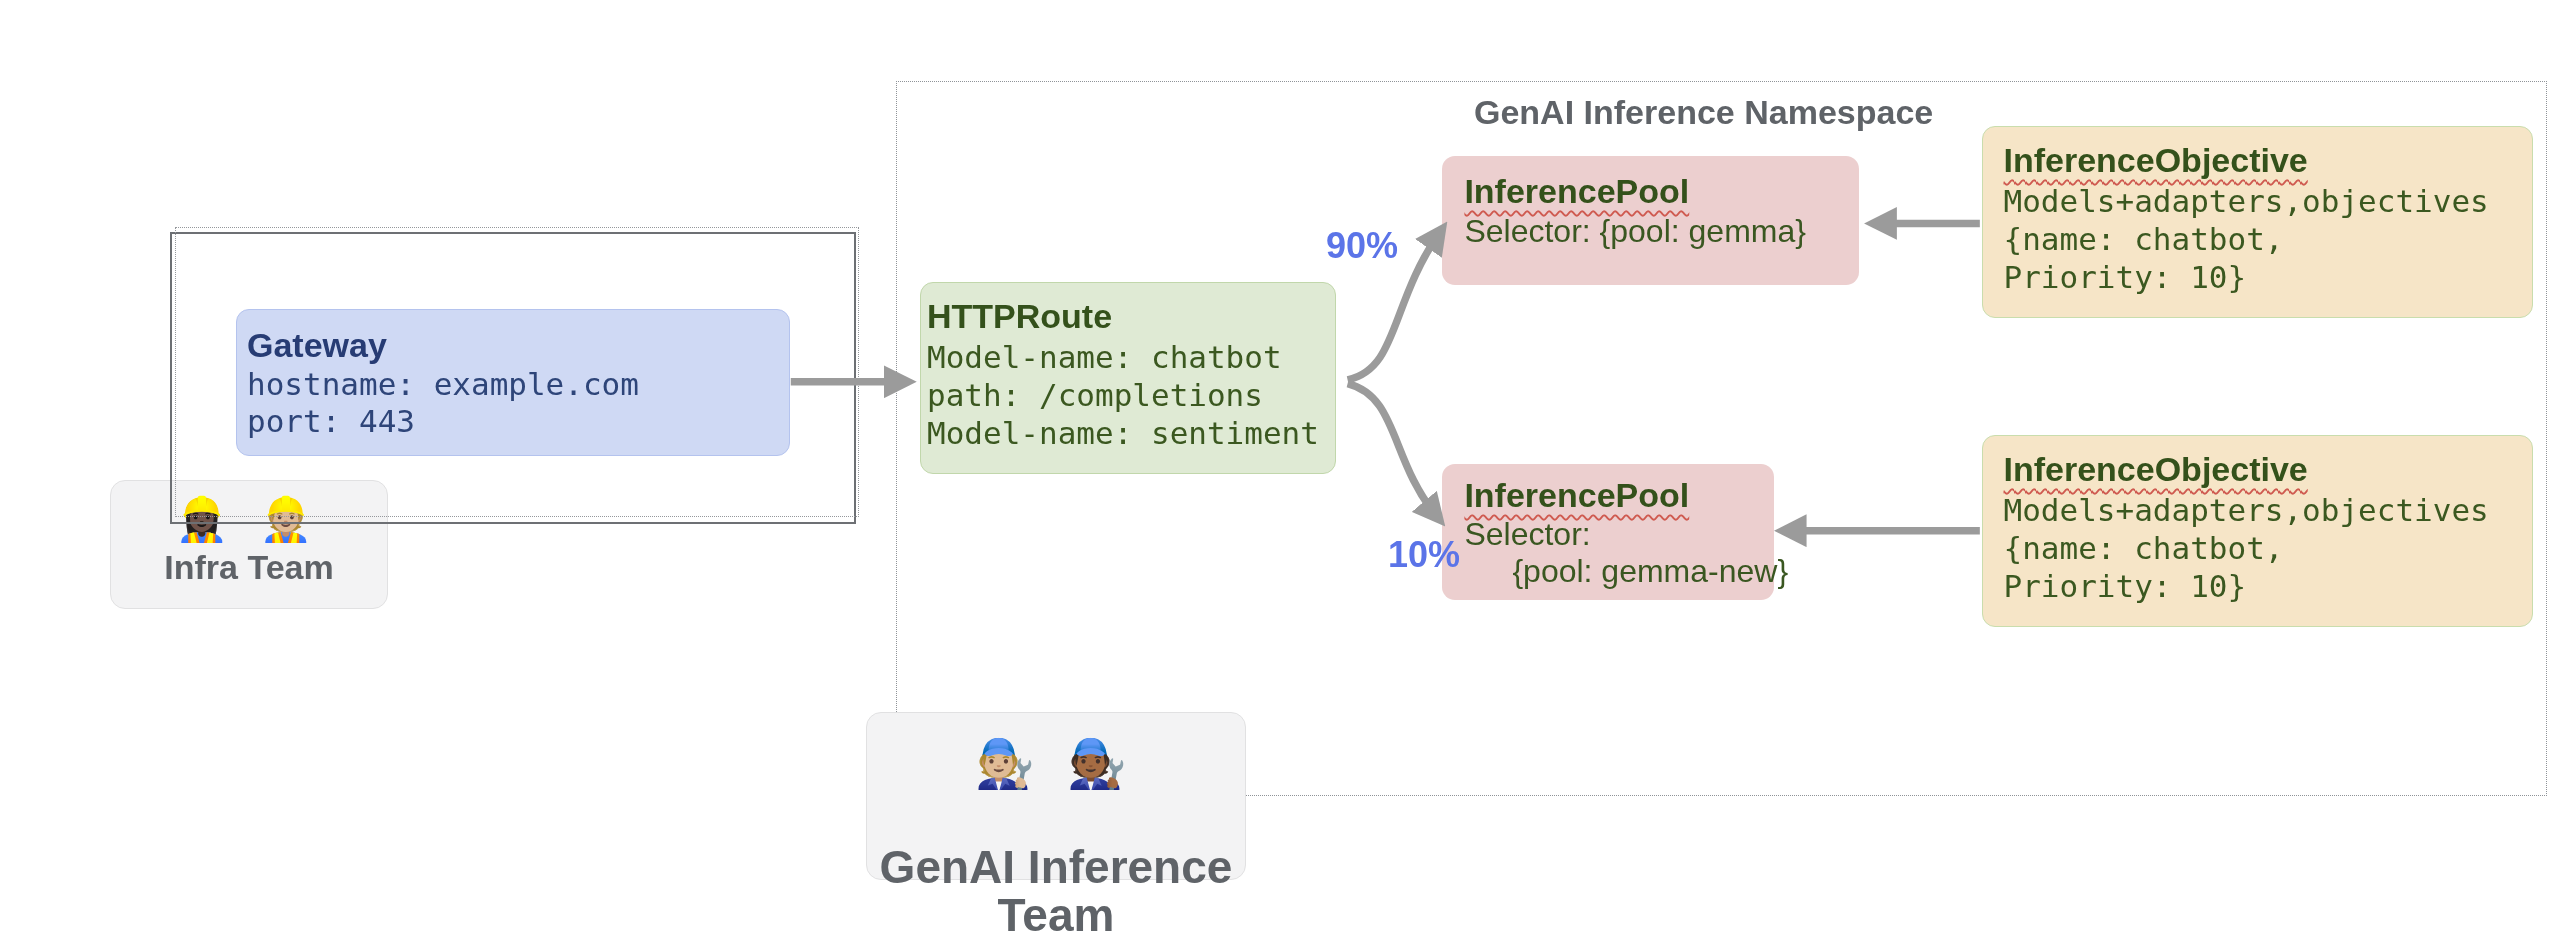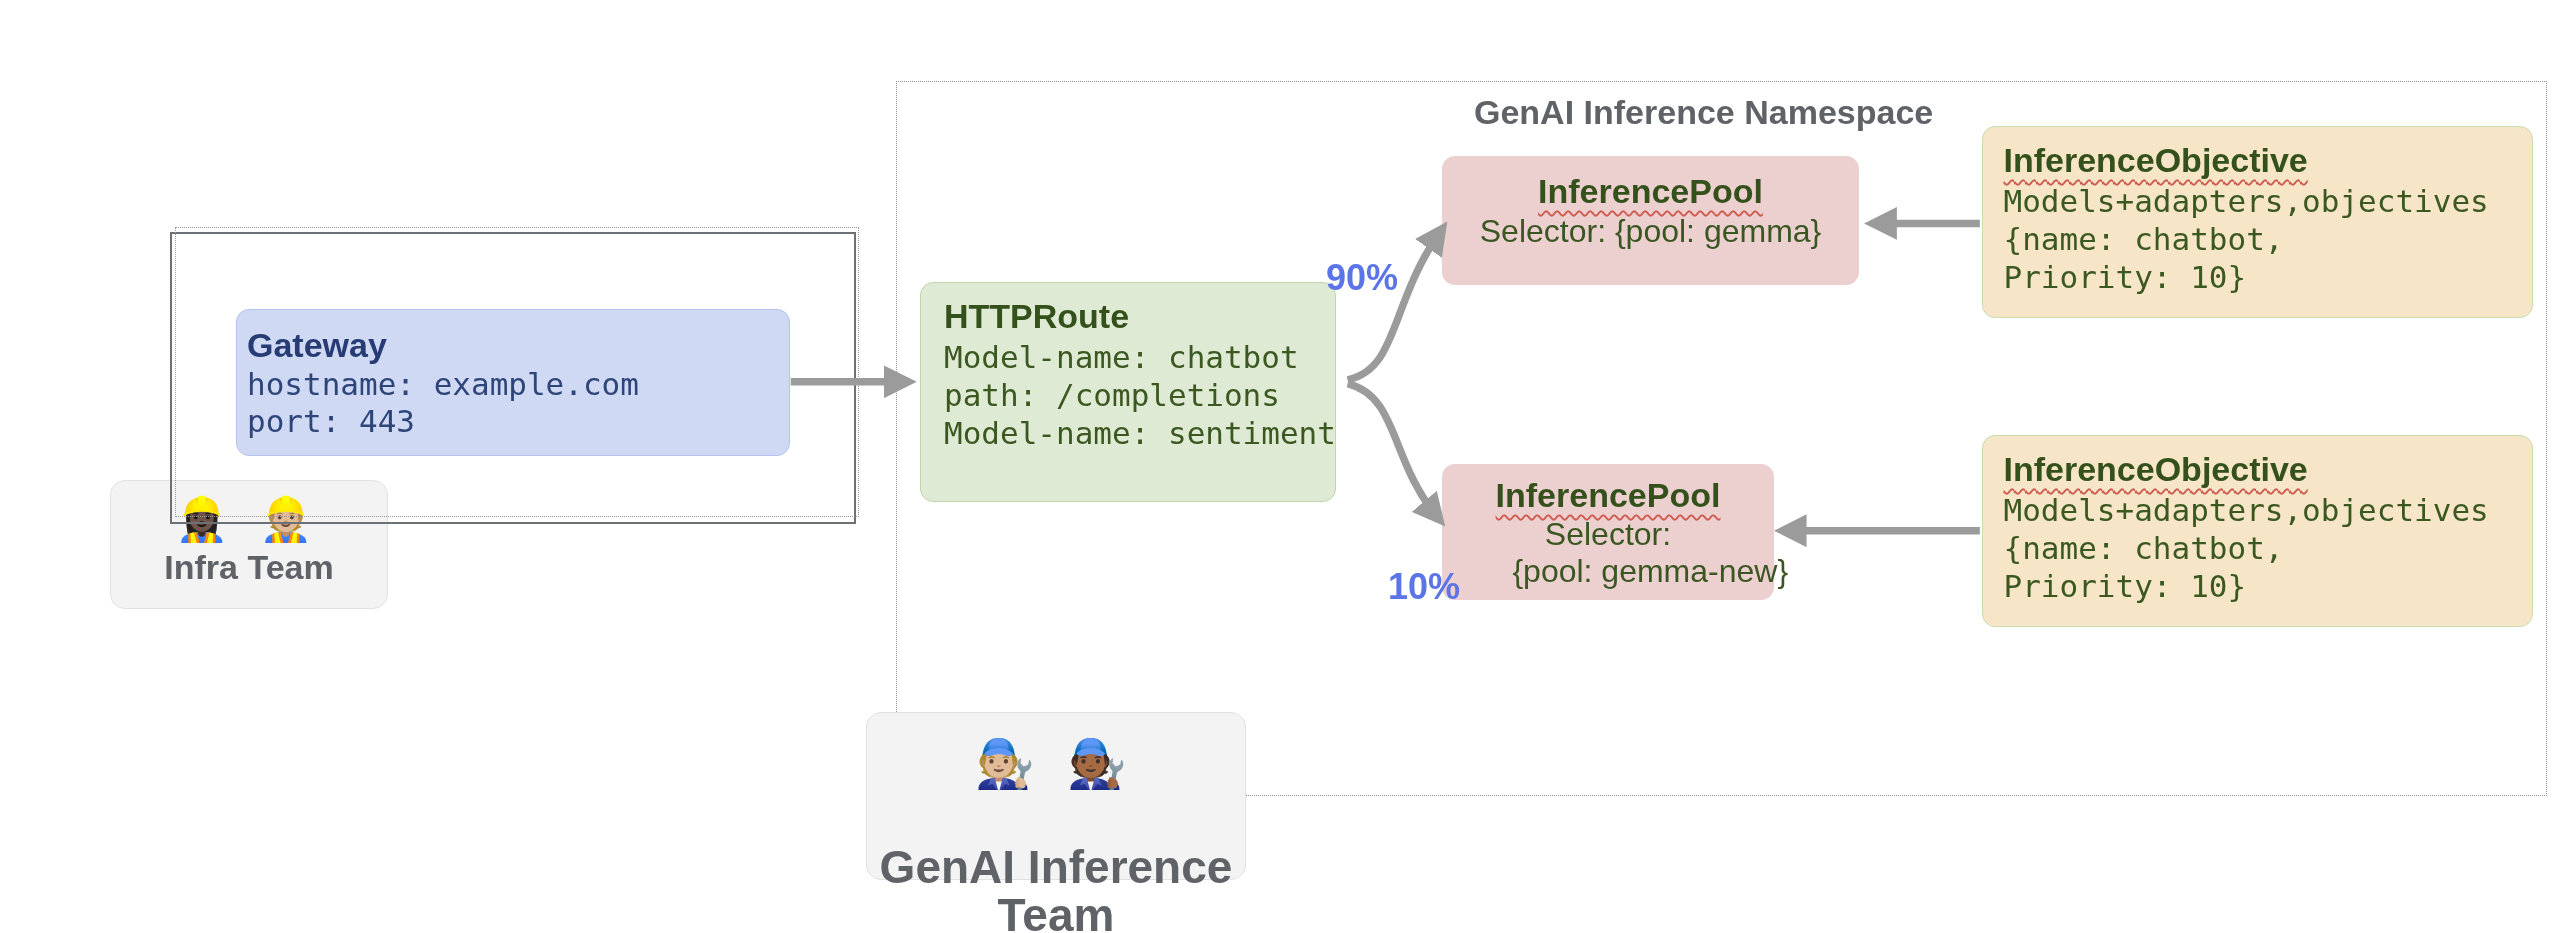--- a/index.html
+++ b/index.html
@@ -24,38 +24,38 @@
   .wavy{display:inline-block;text-decoration:underline wavy #cf5a50;
         text-decoration-thickness:1.9px;text-underline-offset:6.5px;}
   .mono{font-family:"DejaVu Sans Mono",monospace;font-size:31px;line-height:38px;white-space:pre;}
   .sansline{font-size:32px;line-height:39px;white-space:pre;}
 
   .gateway{left:236px;top:309px;width:554px;height:147px;background:#cfd9f4;
            border:1.9px solid #b4c3ee;padding:15px 10px;color:#2e4579;}
   .gateway .node-title{color:#273c74;line-height:41px;}
   .gateway .mono{line-height:37px;}
 
-  .httproute{left:920px;top:282px;width:416px;height:220px;background:#dfead4;
-             border:1.9px solid #c1d7ab;padding:12px 23px;color:#3b5820;}
+  .httproute{left:920px;top:282px;width:416px;height:192px;background:#dfead4;
+             border:1.9px solid #c1d7ab;padding:12px 6px;color:#3b5820;}
   .httproute .node-title{color:#34511b;}
 
-  .pool{background:#eccfcf;color:#3a5721;padding:15px 22.4px;text-align:center;}
+  .pool{background:#eccfcf;color:#3a5721;padding:15px 22.4px;}
   .pool .node-title{color:#34511b;line-height:41px;}
   .pool-top{left:1442px;top:156px;width:417px;height:129px;}
   .pool-bottom{left:1442px;top:464px;width:332px;height:136px;padding-top:11.2px;}
   .pool-bottom .sansline{line-height:37px;}
   .indent{padding-left:48px;}
 
   .objective{background:#f6e5c7;border:1.9px solid #c9ddad;padding:12px 20.5px;color:#3b5820;}
   .objective .node-title{color:#34511b;}
   .obj-top{left:1982px;top:126px;width:551px;height:192px;}
   .obj-bottom{left:1982px;top:435px;width:551px;height:192px;}
 
   
-  .pct{position:absolute;font-size:36px;font-weight:bold;color:#5b74e8;z-index:4;margin-top:32px;}
+  .pct{position:absolute;font-size:36px;font-weight:bold;color:#5b74e8;z-index:4;}
   .pct-90{left:1326px;top:225px;}
   .pct-10{left:1388px;top:534px;}
 
   
   .team{position:absolute;background:#f3f3f4;border:1.9px solid #e1e1e2;border-radius:15px;
         box-sizing:border-box;text-align:center;z-index:1;}
   .team-label{font-weight:bold;color:#5f6368;}
   .emoji-row{letter-spacing:9.3px;}
   .infra-team{left:110px;top:480px;width:278px;height:129px;padding-top:11.2px;}
   .infra-team .emoji-row{font-size:43px;line-height:54px;}

